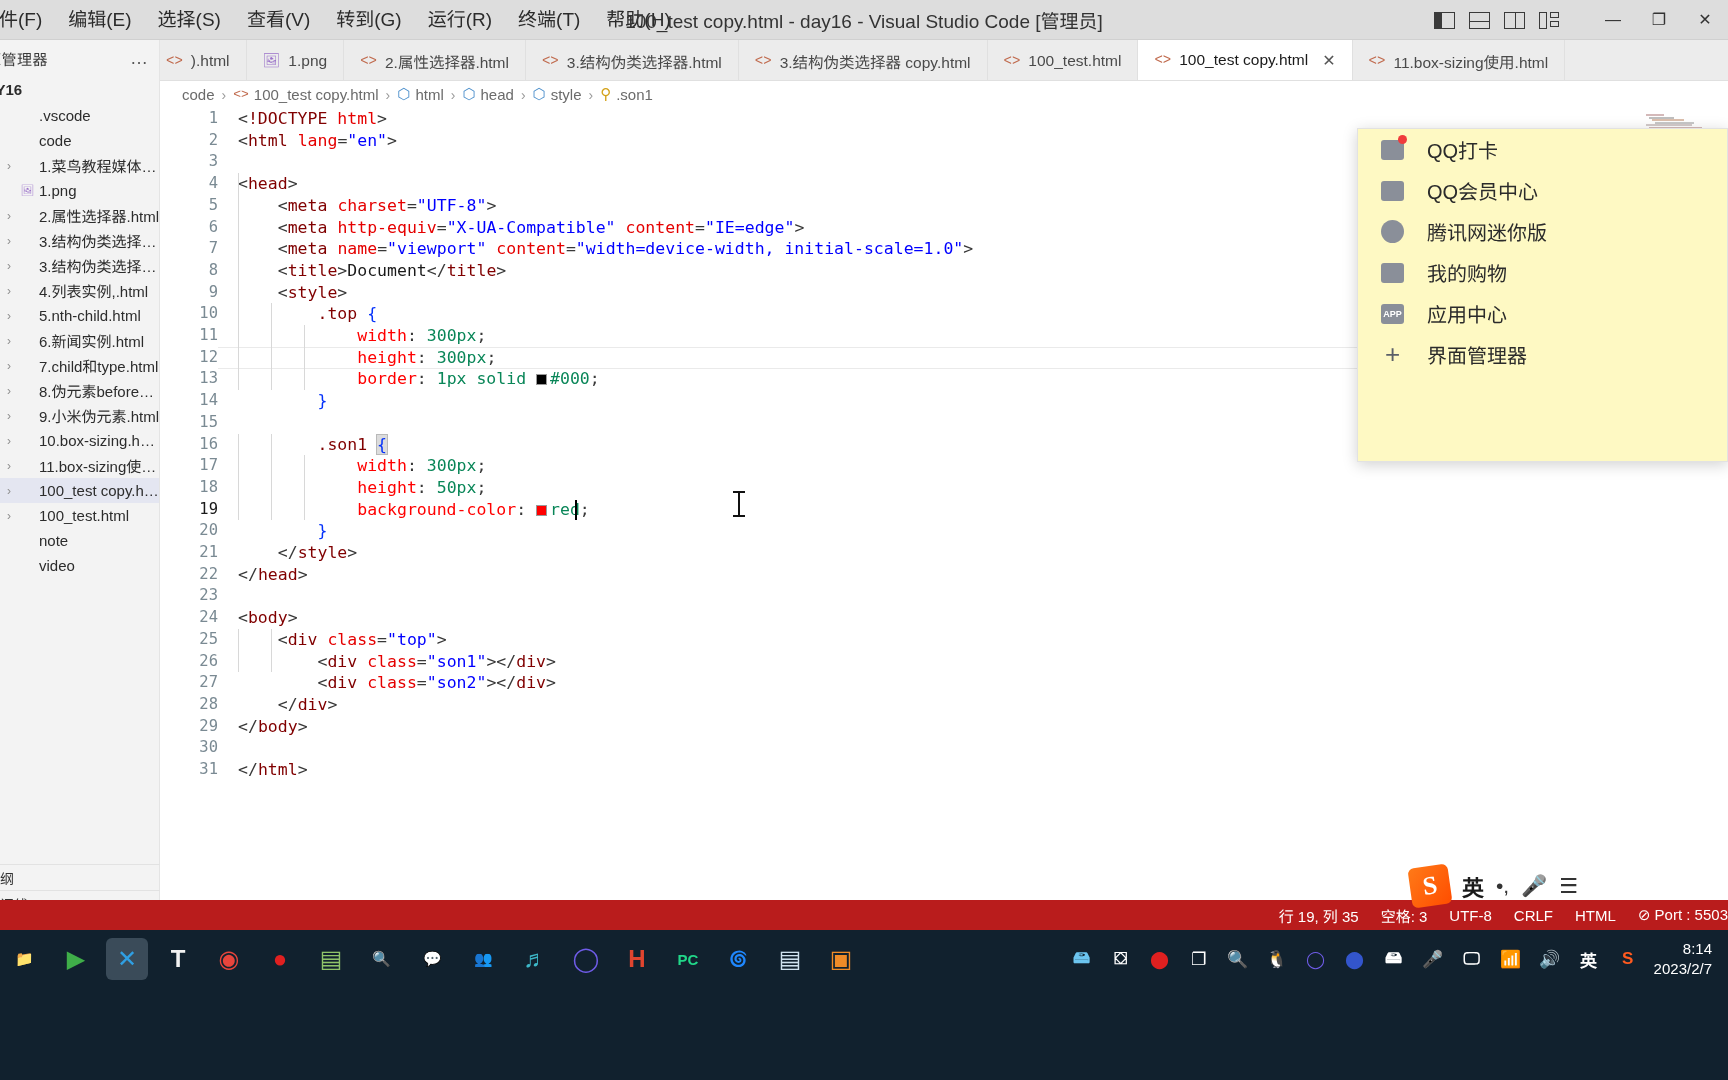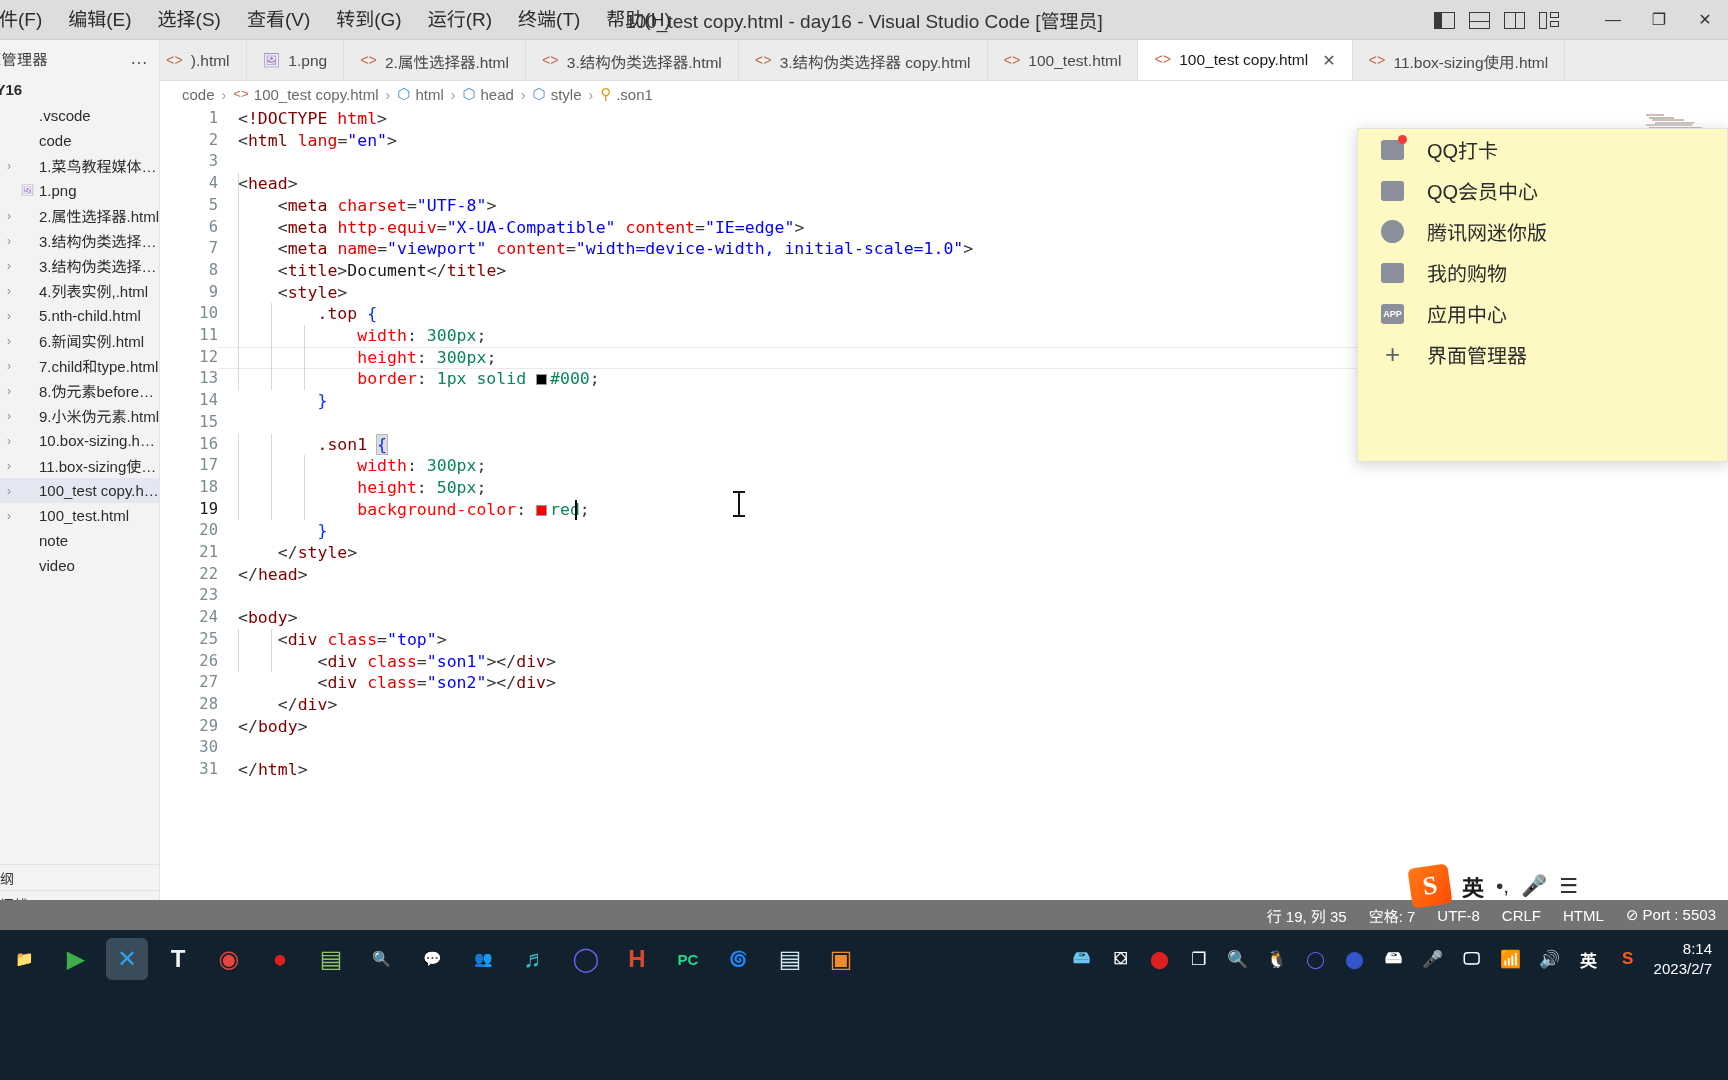--- a/index.html
+++ b/index.html
@@ -173,22 +173,22 @@
     color:#fff; font-size:11px; font-weight:bold;
   }
   .ic-box { background:#8a8f99; border-radius:3px; width:23px; height:20px; }
   .ic-badge { position:absolute; right:-2px; top:-2px; width:9px; height:9px; border-radius:50%; background:#f03c3c; }
   .ic-circle { background:#8a8f99; border-radius:50%; width:23px; height:23px; }
   .ic-plus { color:#5a5f68; font-size:26px; font-weight:300; }
 
   
   .statusbar {
     position:absolute; top:900px; left:0; width:1728px; height:30px;
-    background:#737373; color:#fff; display:flex; align-items:center;
-    justify-content:flex-end; font-size:15px; gap:22px; padding-right:12px;
+    background:#b91c1c; color:#fff; display:flex; align-items:center;
+    justify-content:flex-end; font-size:15px; gap:22px; 
   }
   .sb-it { white-space:nowrap; }
 
   
   .taskbar {
     position:absolute; top:930px; left:0; width:1728px; height:150px;
     background:#11212e;
   }
   .tb-strip {
     position:absolute; top:0; left:0; width:1728px; height:58px;
@@ -501,21 +501,21 @@
       <div class="qq-item">
         <span class="qq-ico">
           <span class="ic-plus">+</span>
         </span>
         <span>界面管理器</span>
       </div>
     </div>
 
   <div class="statusbar" id="statusbar">
       <div class="sb-it">行 19, 列 35</div>
-      <div class="sb-it">空格: 7</div>
+      <div class="sb-it">空格: 3</div>
       <div class="sb-it">UTF-8</div>
       <div class="sb-it">CRLF</div>
       <div class="sb-it">HTML</div>
       <div class="sb-it">⊘ Port : 5503</div>
     </div>
 
   <div class="sogou-float">
     <div class="sogou-s">S</div>
     <div class="sg-txt">英</div>
     <div class="sg-ic">•,</div>

